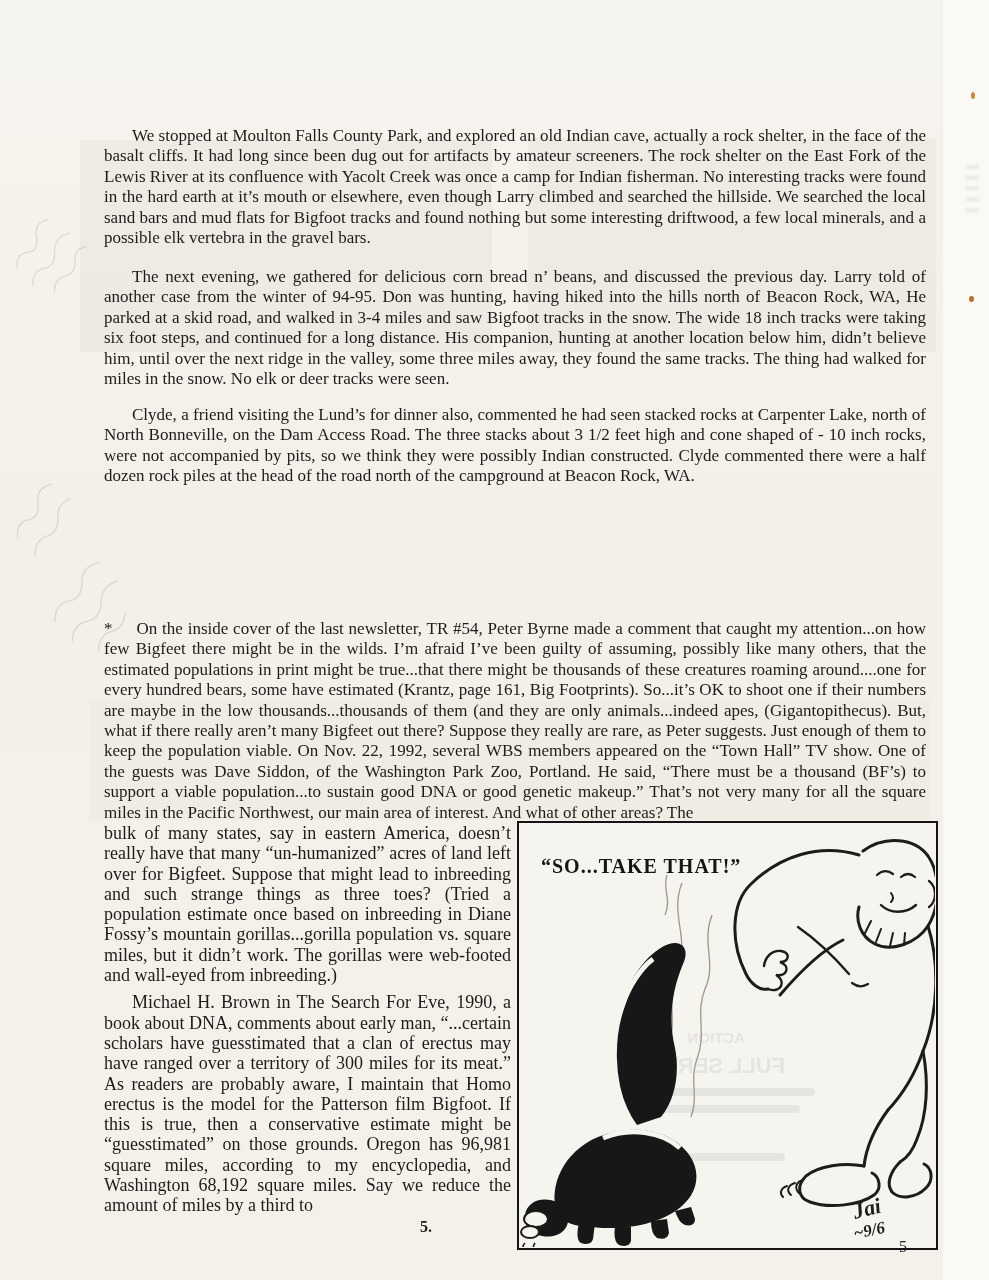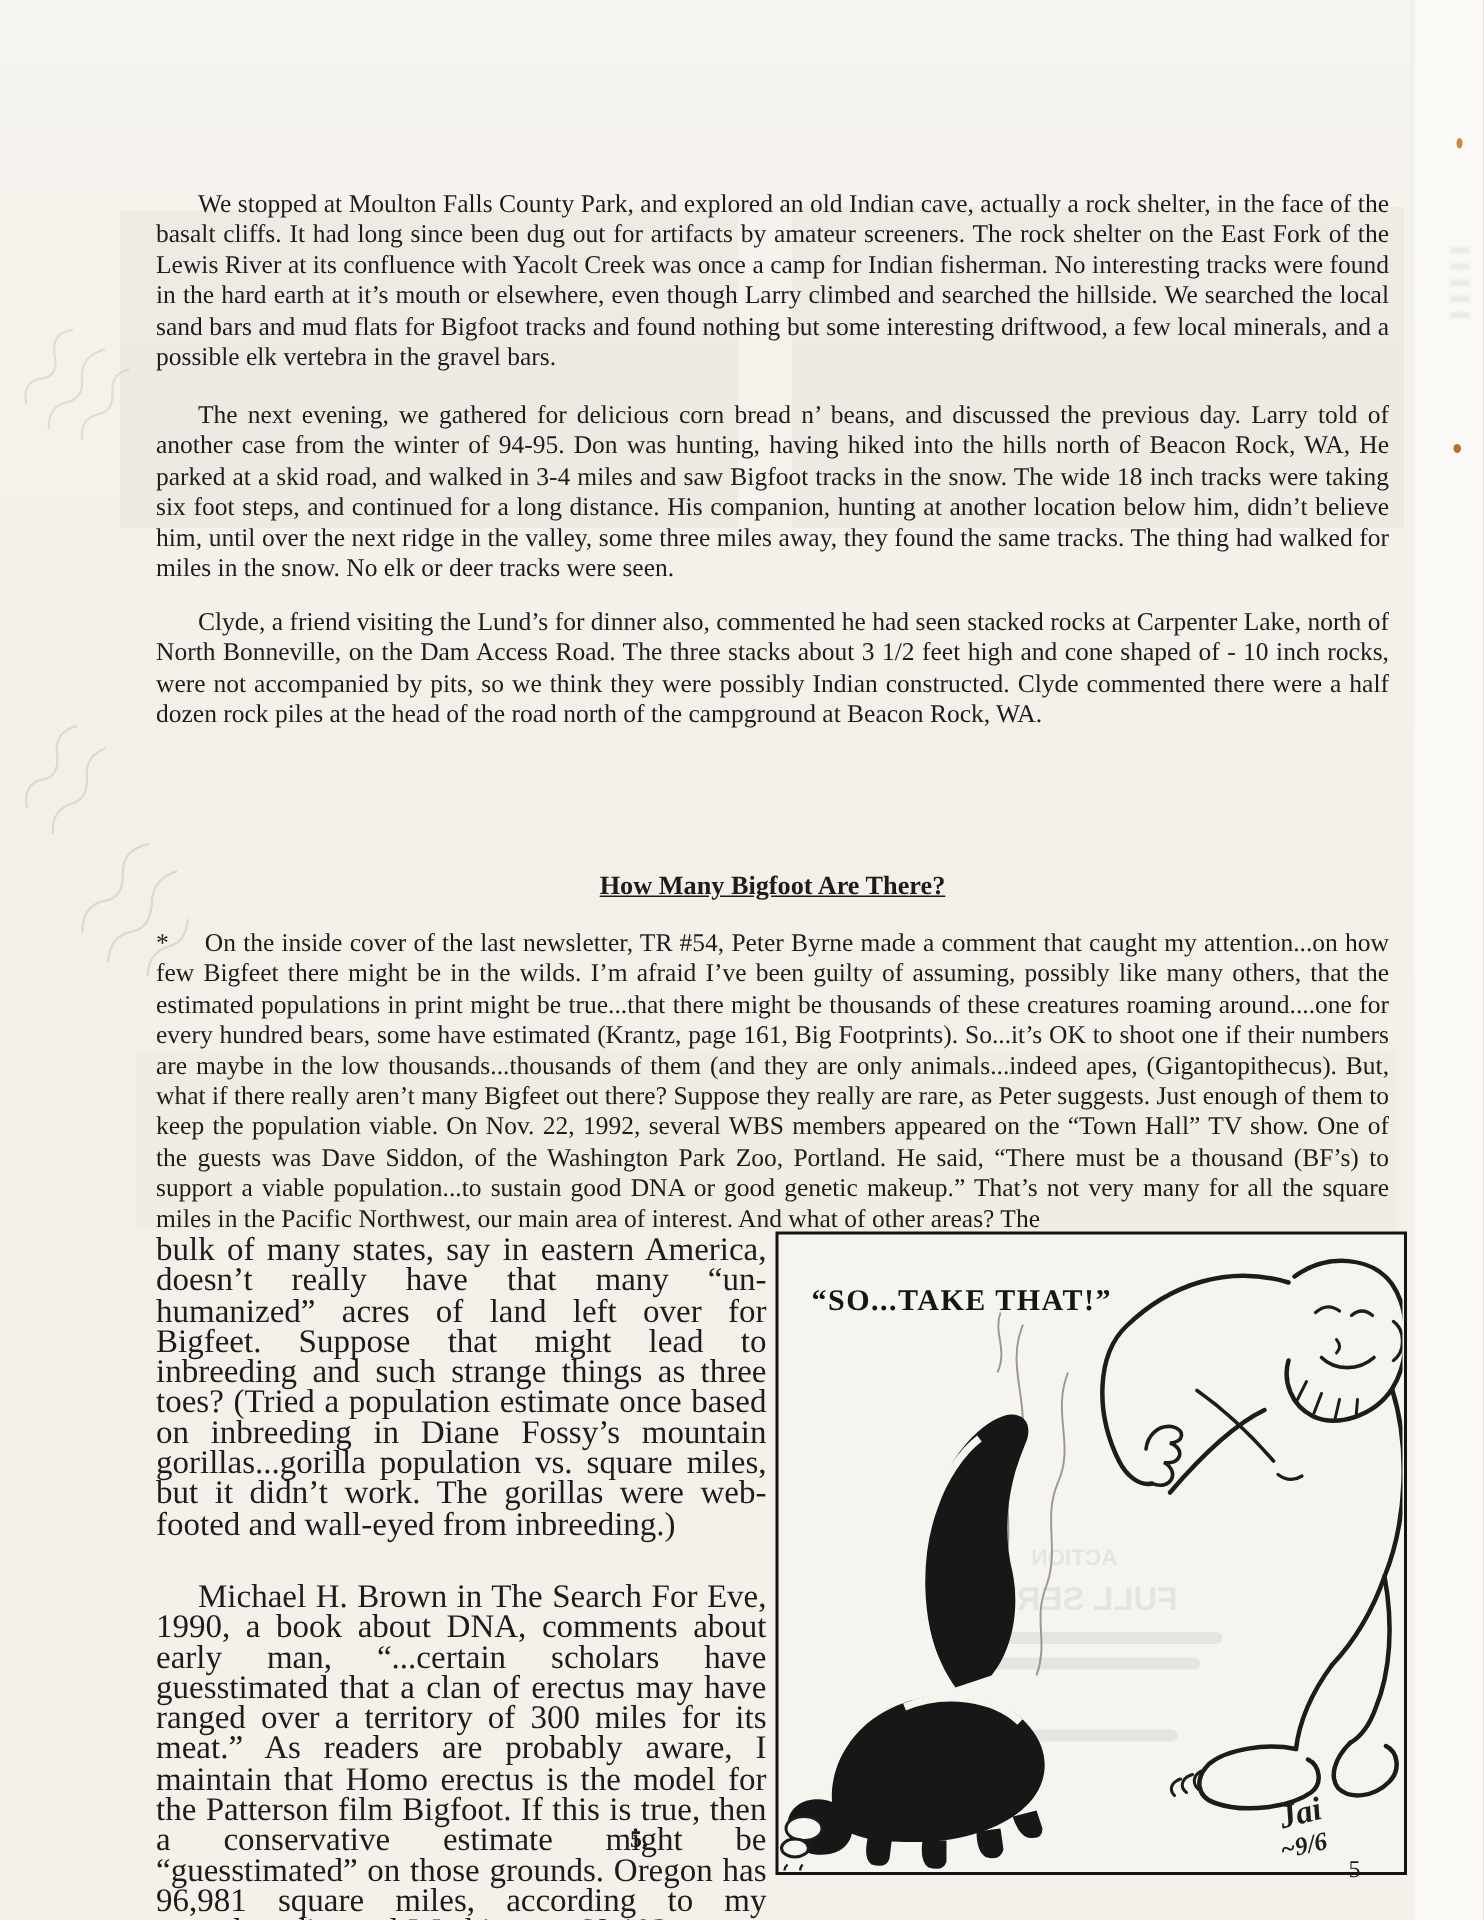--- a/index.html
+++ b/index.html
@@ -23,22 +23,22 @@
   .it{}
   .editorial-heading{
     position:absolute;left:104px;width:822px;text-align:center;
     font-size:30px;font-weight:bold;letter-spacing:1.5px;
   }
   .editorial-subheading{
     position:absolute;left:104px;width:822px;text-align:center;
     font-size:17.5px;font-weight:bold;text-decoration:underline;
   }
   .left-col{position:absolute;left:104px;top:823px;width:407px;}
-  .left-col .colpara{font-size:22px;line-height:20.3px;text-align:justify;}
-  .left-col .colpara + .colpara{margin-top:28px;text-indent:28px;}
+  .left-col .colpara{font-size:18px;line-height:20.3px;text-align:justify;}
+  .left-col .colpara + .colpara{margin-top:7px;text-indent:28px;}
   .cartoon-box{
     position:absolute;left:517px;top:821px;width:421px;height:429px;
     border:2.5px solid #141414;background:#f6f4ee;box-sizing:border-box;
   }
   .footer-num{position:absolute;left:420px;top:1218px;font-size:16px;font-weight:bold;}
   .corner-num{position:absolute;left:899px;top:1238px;font-size:16px;}
   .pencil{position:absolute;opacity:0.8;}
   .speck{position:absolute;border-radius:50%;}
 </style>
 </head>
@@ -72,21 +72,20 @@
       <path d="M14,70 q14,-12 26,-2 q10,8 22,-3 q12,-10 26,1"></path>
       <path d="M10,96 q14,-11 26,-1 q10,8 24,-3 q12,-9 26,0"></path>
       <path d="M20,122 q12,-10 24,-2 q10,7 22,-2"></path>
     </g>
   </svg>
 
   <div class="para indent" style="top:126px;">We stopped at Moulton Falls County Park, and explored an old Indian cave, actually a rock shelter, in the face of the basalt cliffs.  It had long since been dug out for artifacts by amateur screeners.  The rock shelter on the East Fork of the Lewis River at its confluence with Yacolt Creek was once a camp for Indian fisherman.  No interesting tracks were found in the hard earth at it’s mouth or elsewhere, even though Larry climbed and searched the hillside.  We searched the local sand bars and mud flats for Bigfoot tracks and found nothing but some interesting driftwood, a few local minerals, and a possible elk vertebra in the gravel bars.</div>
   <div class="para indent" style="top:267px;">The next evening, we gathered for delicious corn bread n’ beans, and discussed the previous day.  Larry told of another case from the winter of 94-95.  Don was hunting, having hiked into the hills north of Beacon Rock, WA,  He parked at a skid road, and walked in 3-4 miles and saw Bigfoot tracks in the snow.  The wide 18 inch tracks were taking six foot steps, and continued for a long distance.  His companion, hunting at another location below him, didn’t believe him, until over the next ridge in the valley, some three miles away, they found the same tracks.  The thing had walked for miles in the snow.  No elk or deer tracks were seen.</div>
   <div class="para indent" style="top:405px;">Clyde, a friend visiting the Lund’s for dinner also, commented he had seen stacked rocks at Carpenter Lake, north of North Bonneville, on the Dam Access Road.  The three stacks about 3 1/2 feet high and cone shaped of - 10 inch rocks, were not accompanied by pits, so we think they were possibly Indian constructed.  Clyde commented there were a half dozen rock piles at the head of the road north of the campground at Beacon Rock, WA.</div>
 
-  <div class="editorial-subheading" style="top:580px;">How Many Bigfoot Are There?</div>
 
   <div class="para" style="top:619px;"><span>*&nbsp;&nbsp;&nbsp;&nbsp;&nbsp;On the inside cover of the last newsletter, TR #54, Peter Byrne made a comment that caught my attention...on how few Bigfeet there might be in the wilds.  I’m afraid I’ve been guilty of assuming, possibly like many others, that the estimated populations in print might be true...that there might be thousands of these creatures roaming around....one for every hundred bears, some have estimated (Krantz, page 161, </span><span class="it">Big Footprints</span><span>).  So...it’s OK to shoot one if their numbers are maybe in the low thousands...thousands of them (and they are only animals...indeed apes, (</span><span class="it">Gigantopithecus</span><span>).  But, what if there really aren’t many Bigfeet out there?  Suppose they really are rare, as Peter suggests.  Just enough of them to keep the population viable.  On Nov. 22, 1992, several WBS members appeared on the “Town Hall” TV show.  One of the guests was Dave Siddon, of the Washington Park Zoo, Portland.  He said, “There must be a thousand (BF’s) to support a viable population...to sustain good DNA or good genetic makeup.”  That’s not very many for all the square miles in the Pacific Northwest, our main area of interest.  And what of other areas?  The</span></div>
 
   <div class="left-col">
     <div class="colpara">bulk of many states, say in eastern America, doesn’t really have that many “un-humanized” acres of land left over for Bigfeet.  Suppose that might lead to inbreeding and such strange things as three toes?  (Tried a population estimate once based on inbreeding in Diane Fossy’s mountain gorillas...gorilla population vs. square miles,  but it didn’t work.  The gorillas were web-footed and wall-eyed from inbreeding.)</div>
     <div class="colpara"><span>Michael H. Brown in </span><span class="it">The Search For Eve,</span><span> 1990, a book about DNA, comments about early man, “...certain scholars have guesstimated that a clan of </span><span class="it">erectus</span><span> may have ranged over a territory of 300 miles for its meat.”   As readers are probably aware, I maintain that </span><span class="it">Homo erectus</span><span> is the model for the Patterson film Bigfoot.  If this is true, then a conservative estimate might be “guesstimated” on those grounds.  Oregon has 96,981 square miles, according to my encyclopedia, and Washington 68,192 square miles.  Say we reduce the amount of miles by a third to</span></div>
   </div>
 
   <div class="cartoon-box">
     <svg width="416" height="424" viewBox="0 0 416 424">

